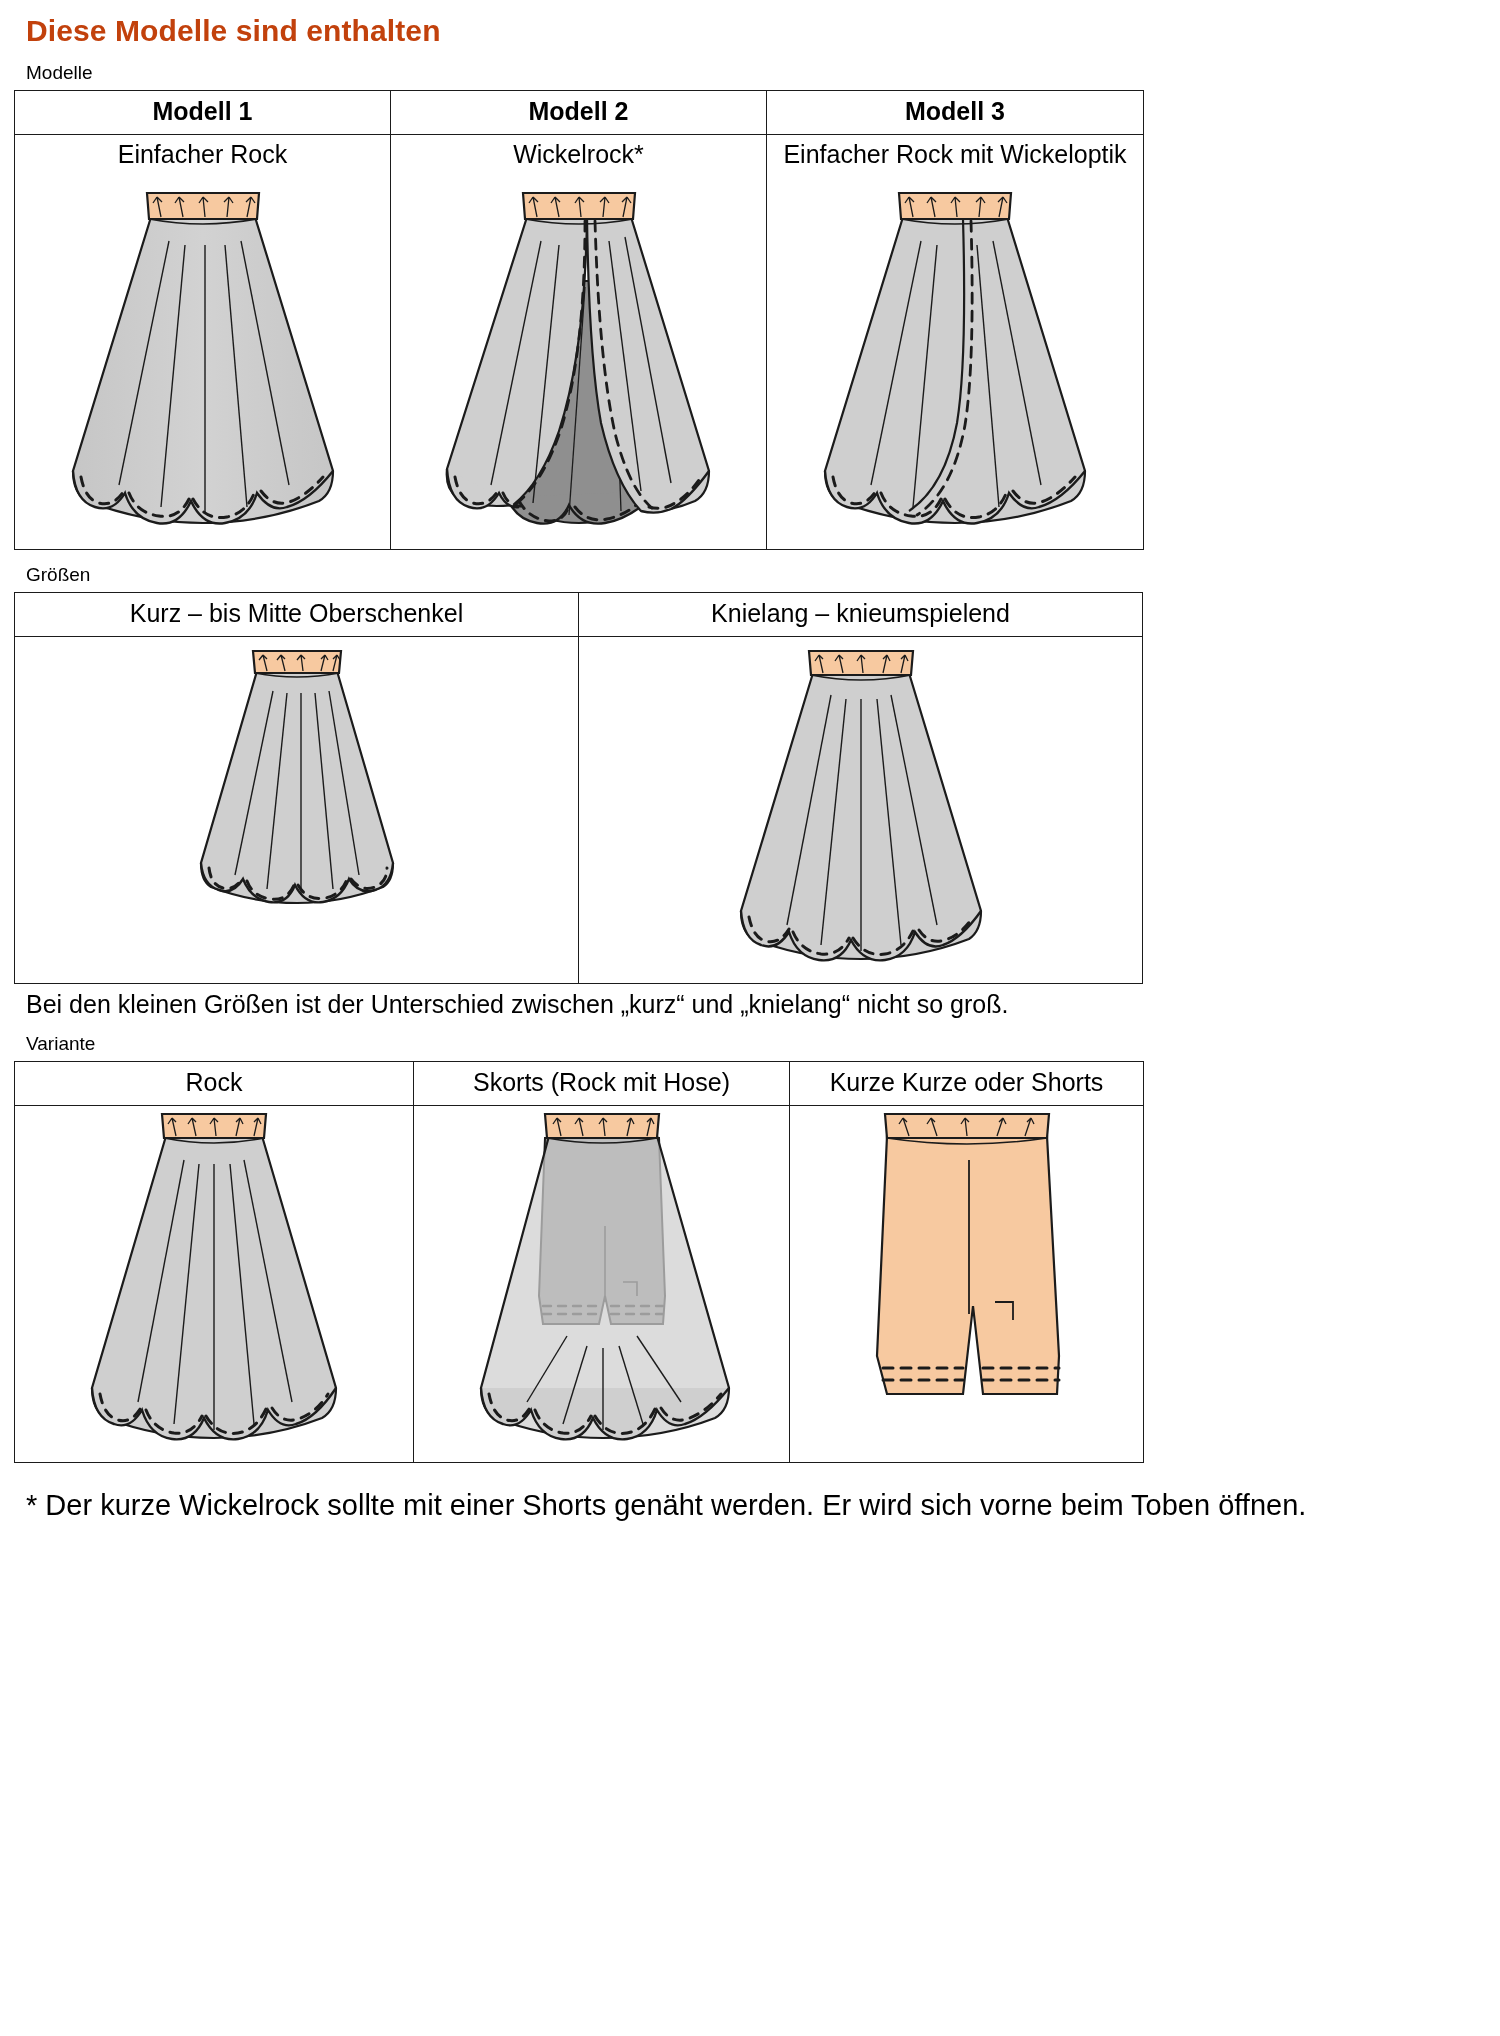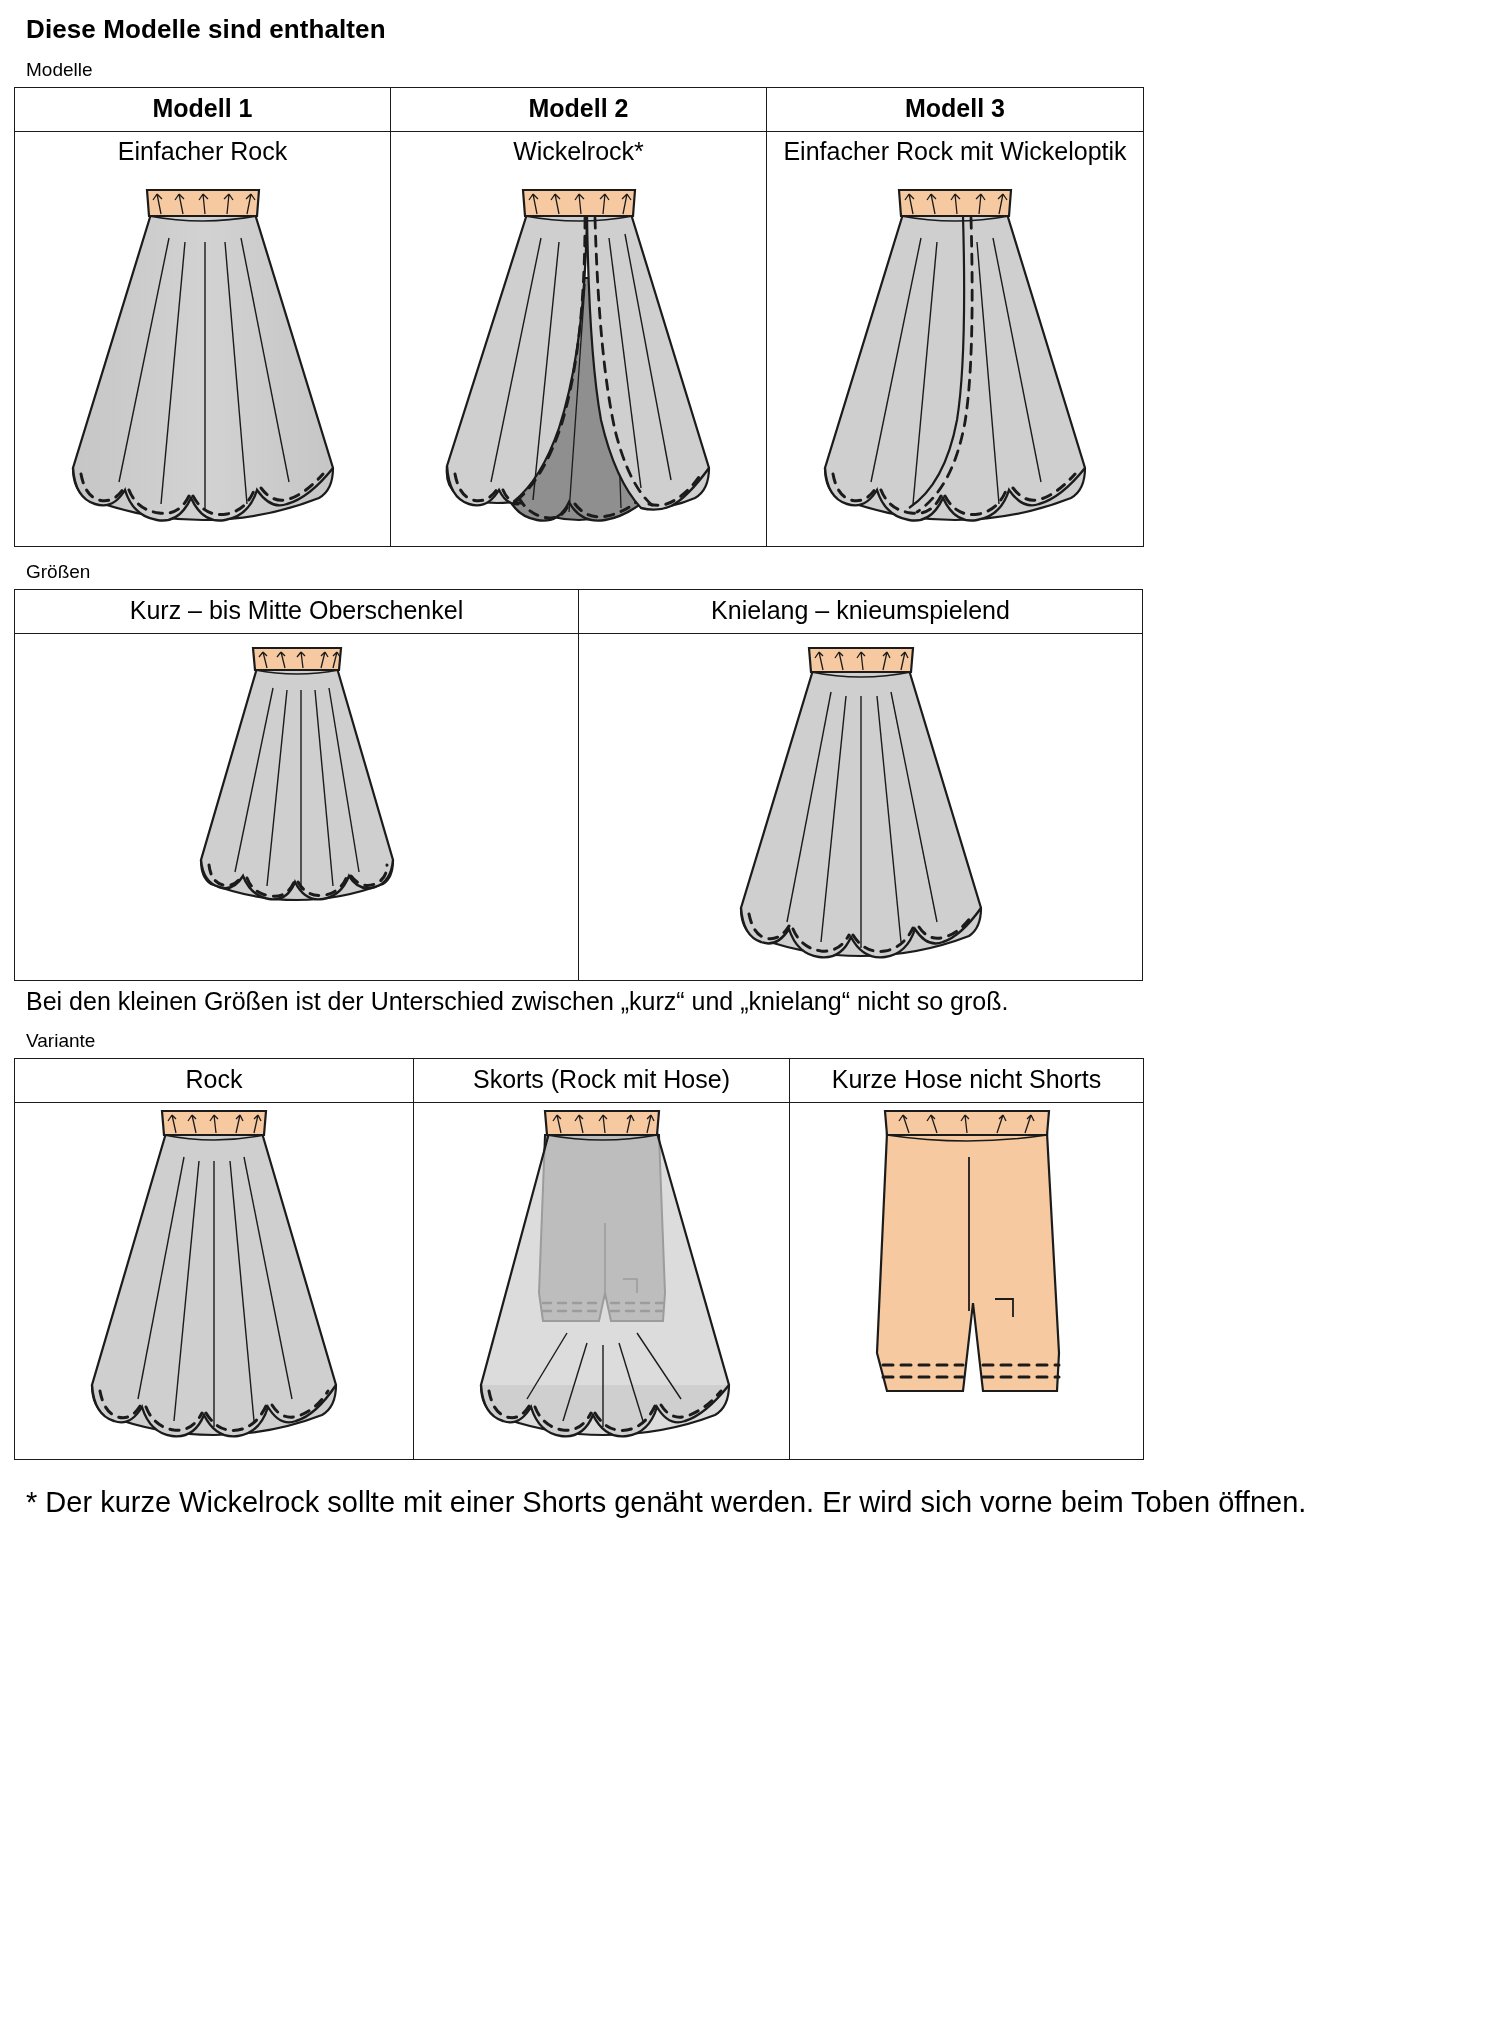--- a/index.html
+++ b/index.html
@@ -4,21 +4,21 @@
 <style>
   html,body{margin:0;padding:0;background:#fff;}
   body{
     width:1500px;
     font-family:"Liberation Sans", sans-serif;
     color:#000;
     -webkit-font-smoothing:antialiased;
   }
   .page{width:1500px;padding:0;box-sizing:border-box;}
   .title{
-    font-size:26px;font-weight:bold;color:#000000;
+    font-size:30px;font-weight:bold;color:#c2410c;
     margin:14px 0 0 26px;letter-spacing:.1px;
   }
   .section-label{
     font-size:19px;margin:14px 0 6px 26px;font-weight:normal;
   }
   table.grid{
     border-collapse:collapse;
     margin:0 0 0 14px;
     width:1126px;
     table-layout:fixed;
@@ -280,21 +280,21 @@
   <table class="grid">
     <tbody>
         <tr>
       <td style="width:398px">
             <div class="hdr" style="font-weight:normal">Rock</div>
           </td>
       <td style="width:375px">
             <div class="hdr" style="font-weight:normal">Skorts (Rock mit Hose)</div>
           </td>
       <td style="width:353px">
-            <div class="hdr" style="font-weight:normal">Kurze Hose nicht Shorts</div>
+            <div class="hdr" style="font-weight:normal">Kurze Kurze oder Shorts</div>
           </td>
     </tr>
     <tr>
       <td>
         <div class="figcell">
               <div class="figwrap">
           <svg width="340" height="350" viewBox="0 0 340 350">
             <path d="M122 30 L218 30 L292 282 Q292 304 278 312 Q226 332 170 332 Q114 332 62 312 Q48 304 48 282 Z" fill="#cfcfcf" stroke="#1b1b1b" stroke-width="2.2"></path>
             <path d="M48 282 Q50 312 70 318 Q86 324 98 304 Q106 330 128 333 Q150 336 160 312
                      Q172 336 194 333 Q216 330 224 304 Q236 324 252 318 Q272 312 292 282" fill="#cfcfcf" stroke="#1b1b1b" stroke-width="2.4"></path>

